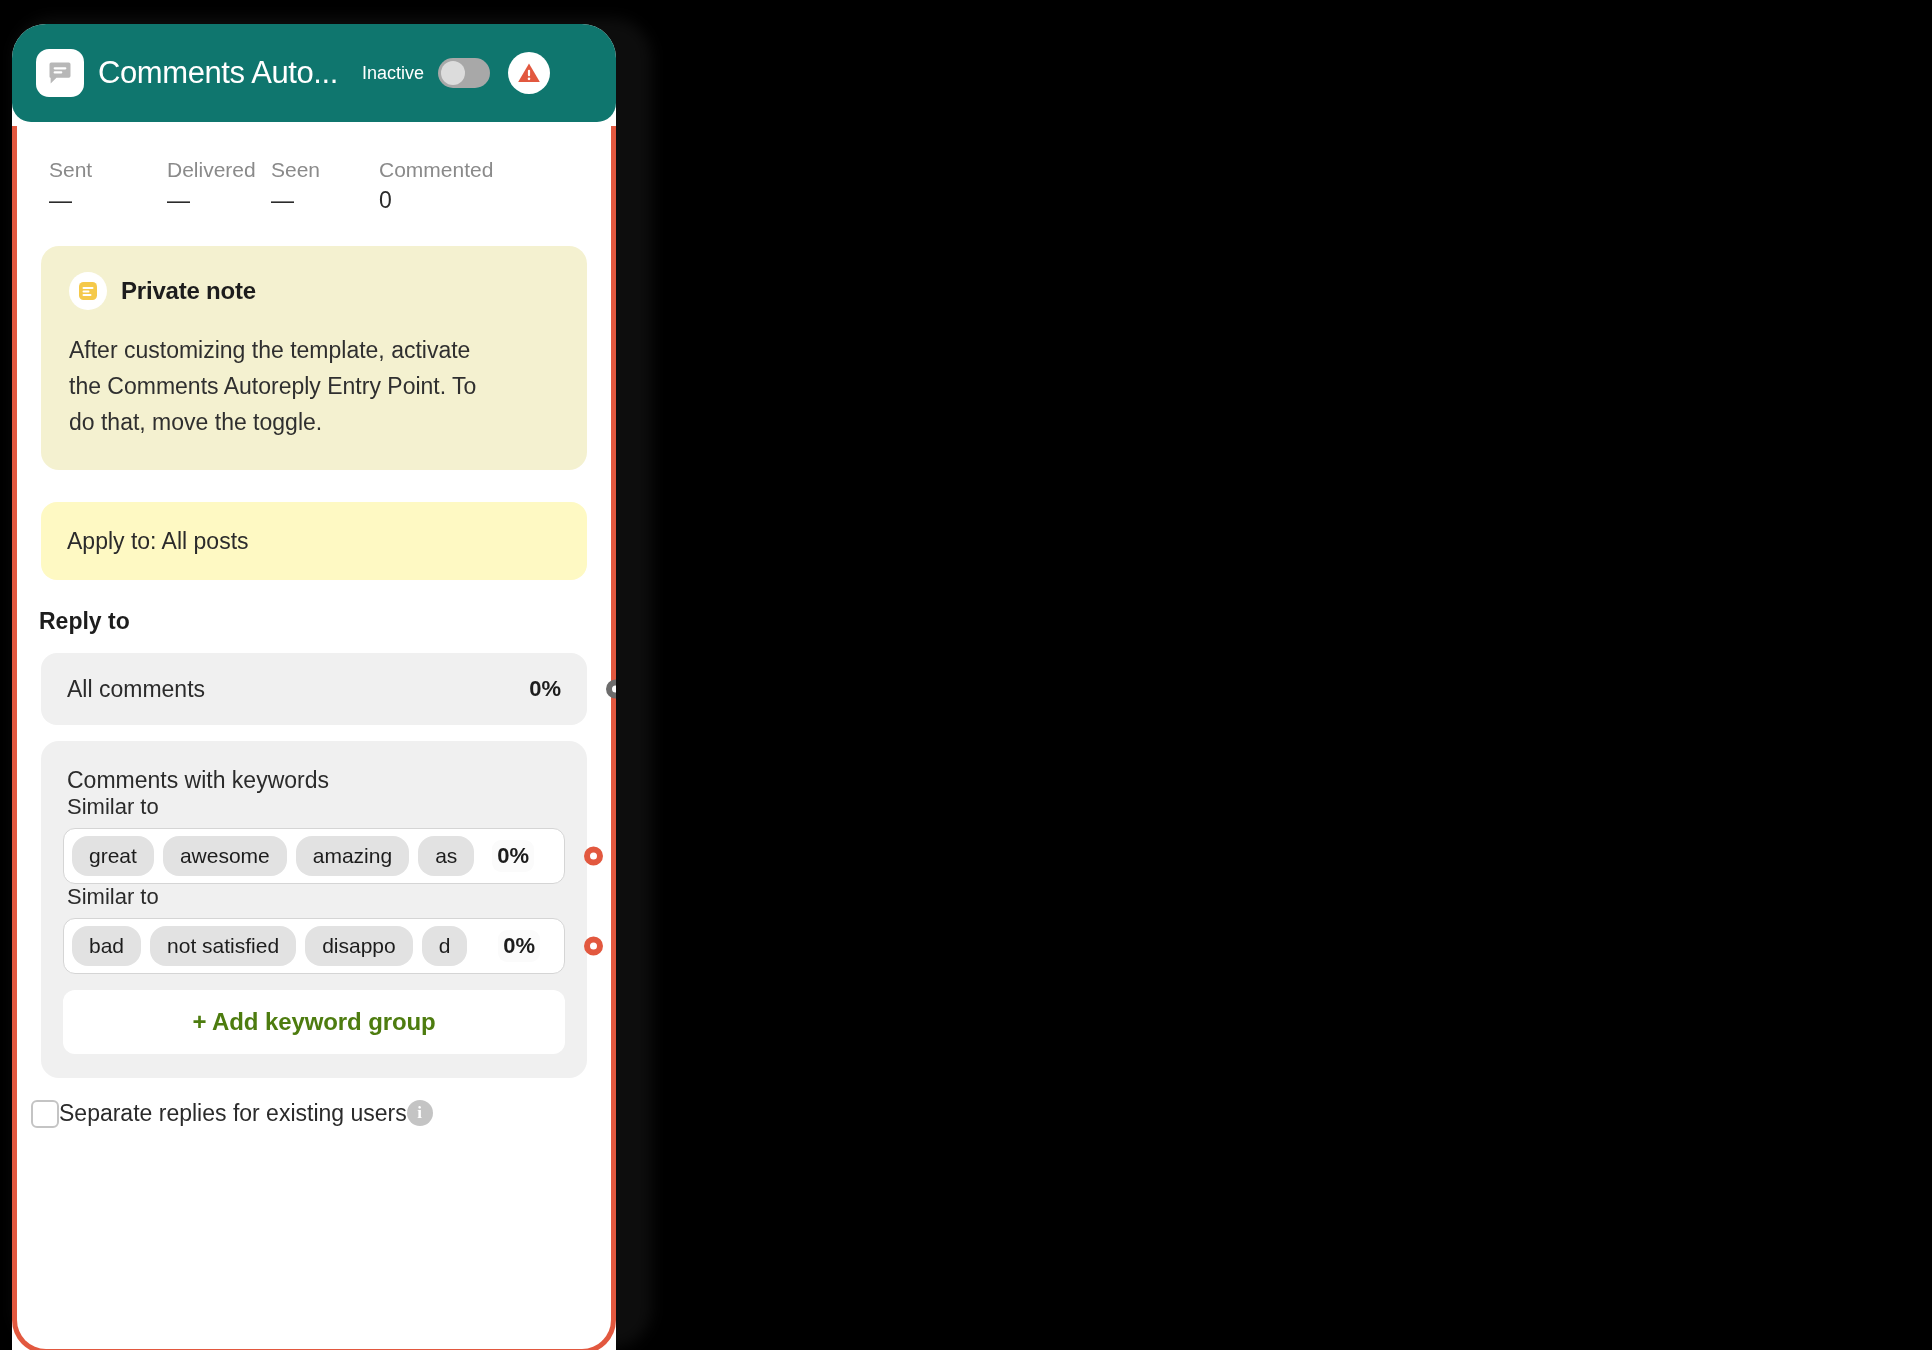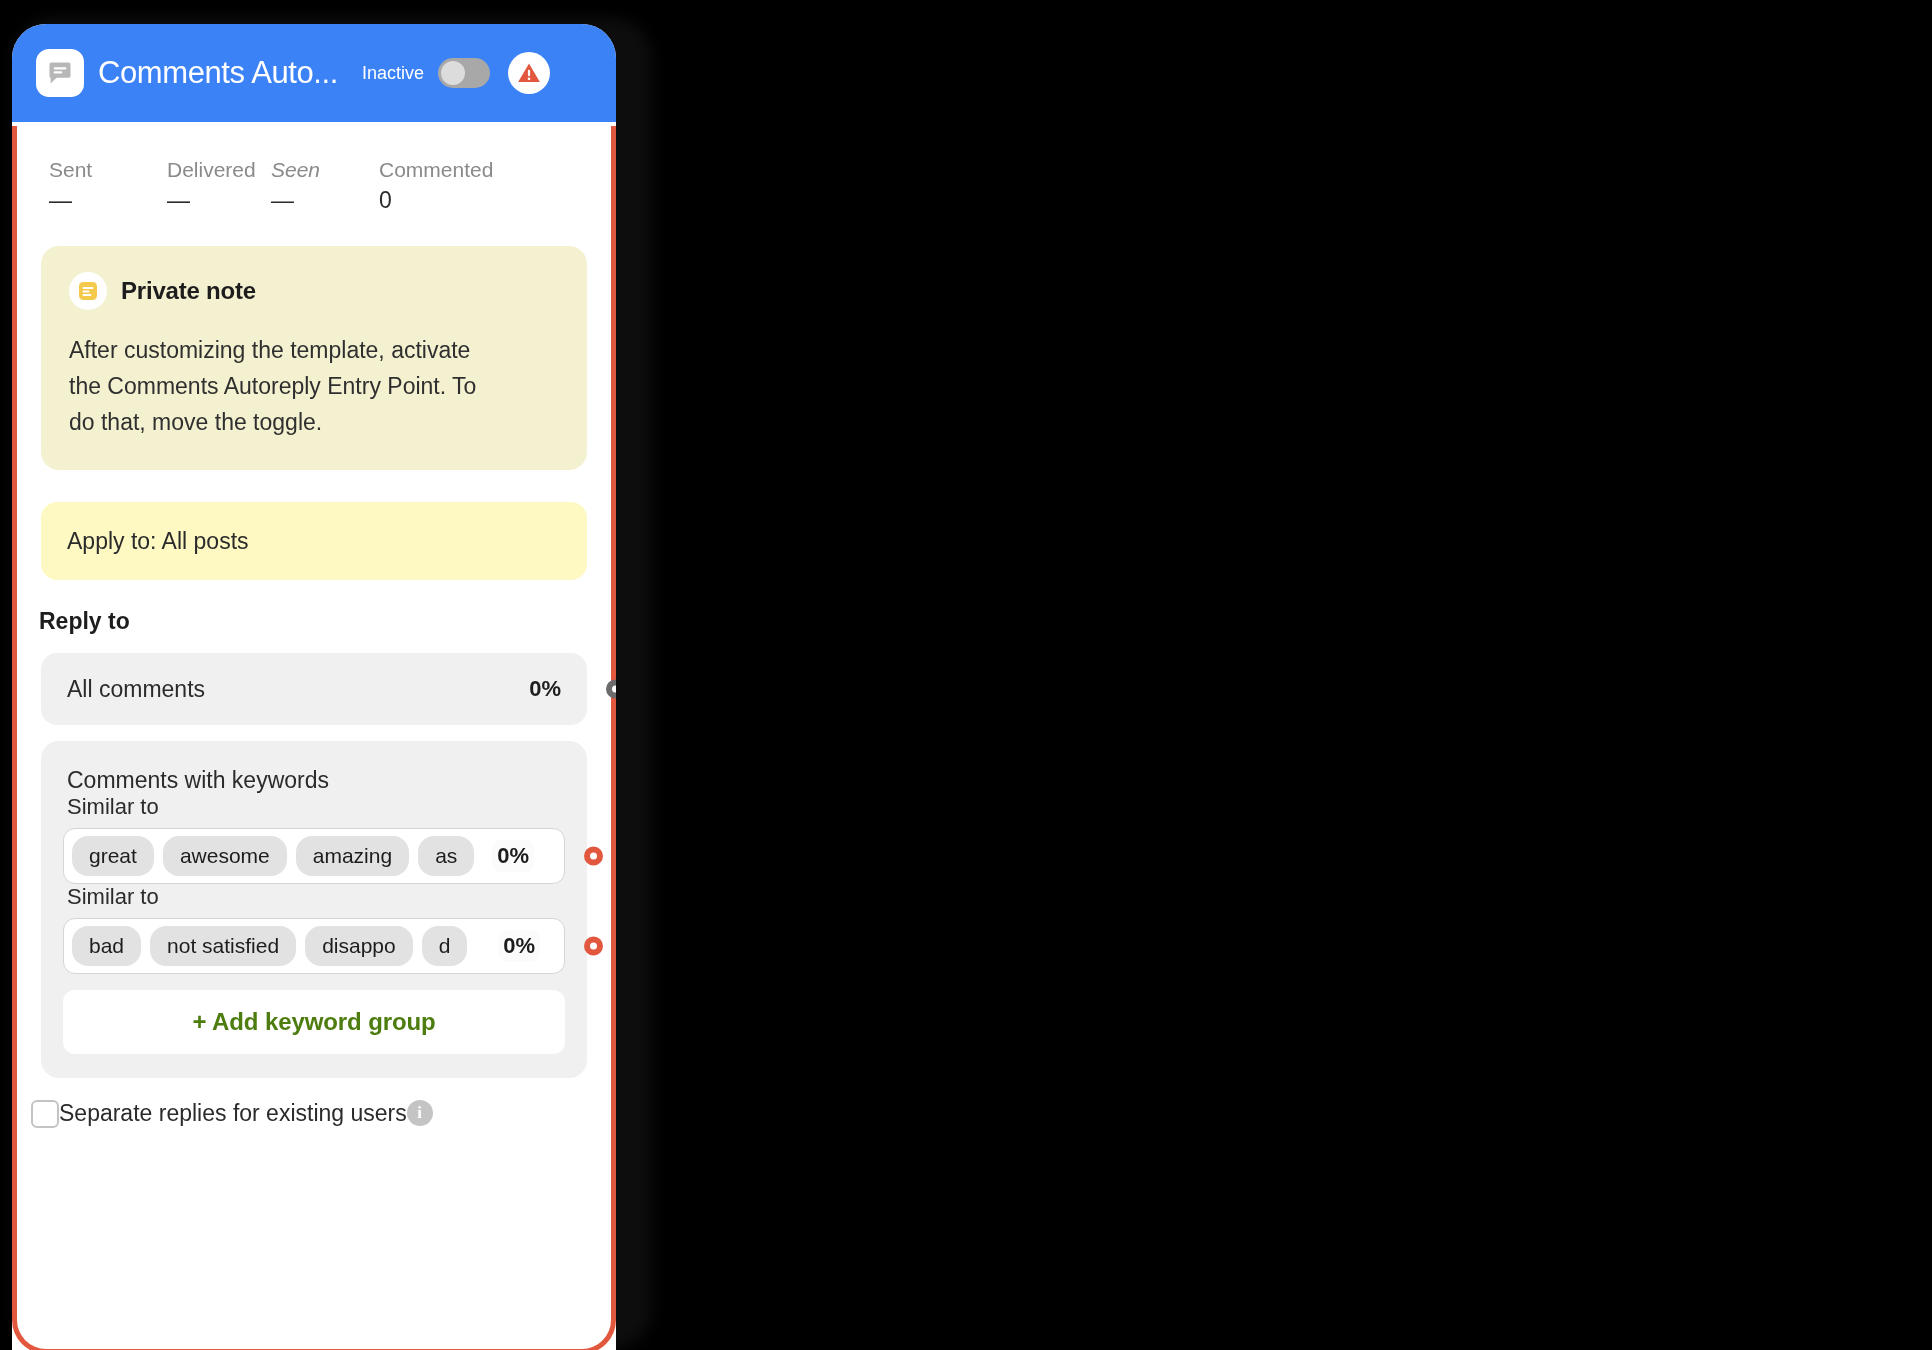--- a/index.html
+++ b/index.html
@@ -25,24 +25,25 @@
     left: 12px; top: 24px;
     width: 604px; height: 1326px;
     background: #ffffff;
     border-radius: 34px 34px 0 0;
     overflow: hidden;
   }
   
   #header {
     position: absolute; left: 0; top: 0;
     width: 604px; height: 98px;
-    background: #3b82f6;
+    background: #0f766e;
     display: flex; align-items: center;
     padding: 0 14px 0 24px;
     gap: 14px;
+    border-radius: 19px;
   }
   #app-icon {
     width: 48px; height: 48px;
     background: #ffffff;
     border-radius: 13px;
     flex: 0 0 auto;
     display: flex; align-items: center; justify-content: center;
   }
   #app-icon svg { width: 28px; height: 28px; display: block; }
   #header-title {
@@ -109,21 +110,21 @@
     white-space: nowrap;
   }
   .stat-value {
     color: #2b2b2b;
     font-size: 23px;
     line-height: 31px;
     margin-top: 2px;
   }
   .stat:nth-child(1) { width: 118px; }
   .stat:nth-child(2) { width: 104px; }
-  .stat:nth-child(3) { width: 108px; font-style: italic; }
+  .stat:nth-child(3) { width: 108px; }
 
   
   #private-note {
     margin-top: 30px;
     background: #f4f1d0;
     border-radius: 18px;
     padding: 26px 28px 30px 28px;
   }
   #note-head { display: flex; align-items: center; gap: 14px; }
   #note-icon-circle {

